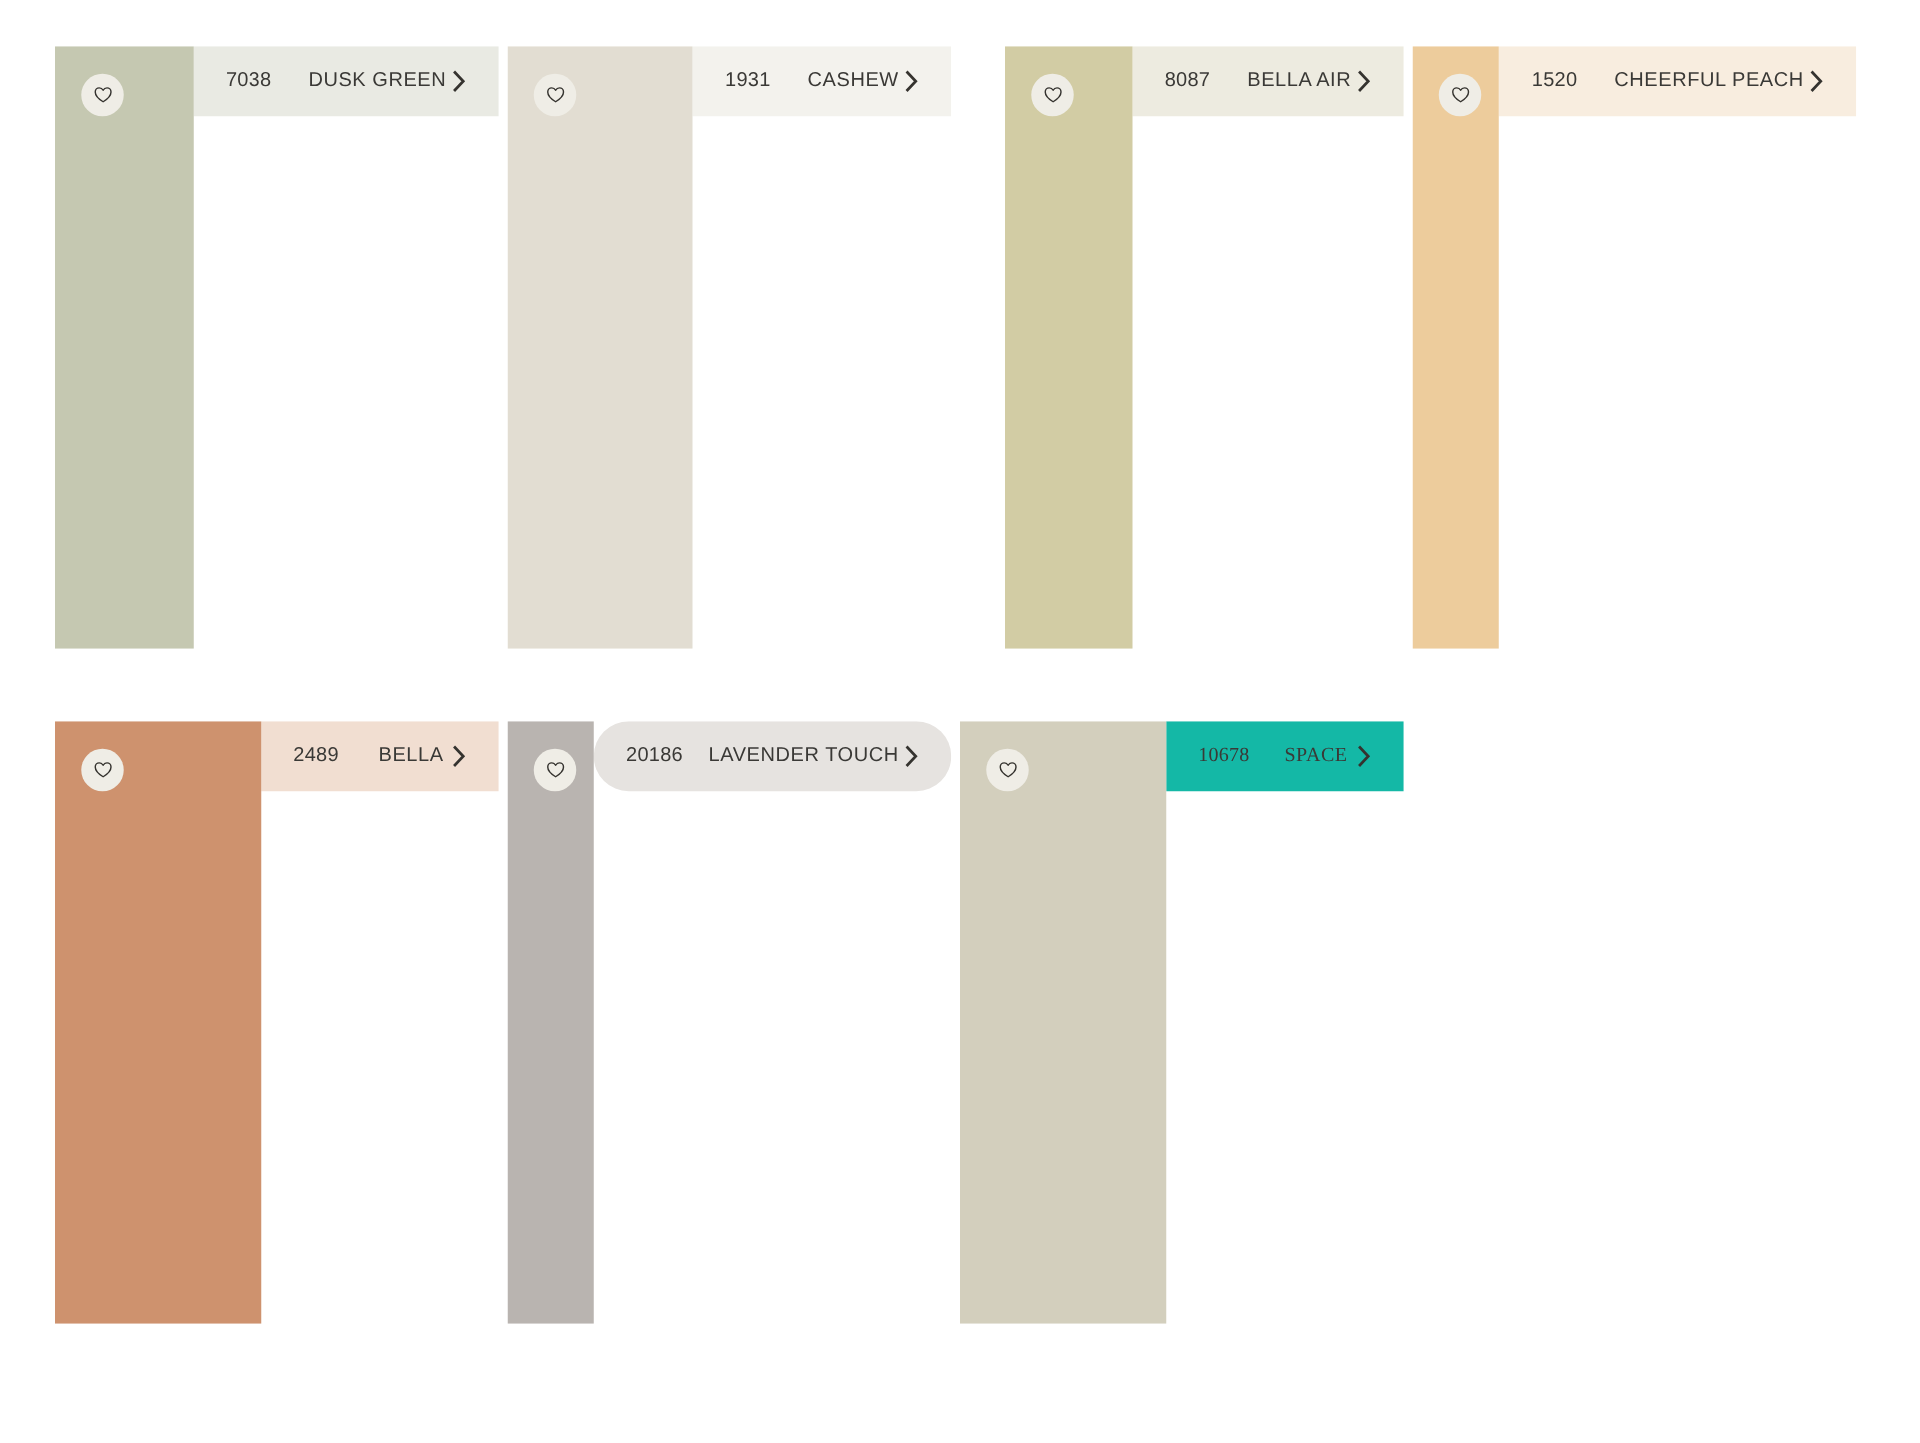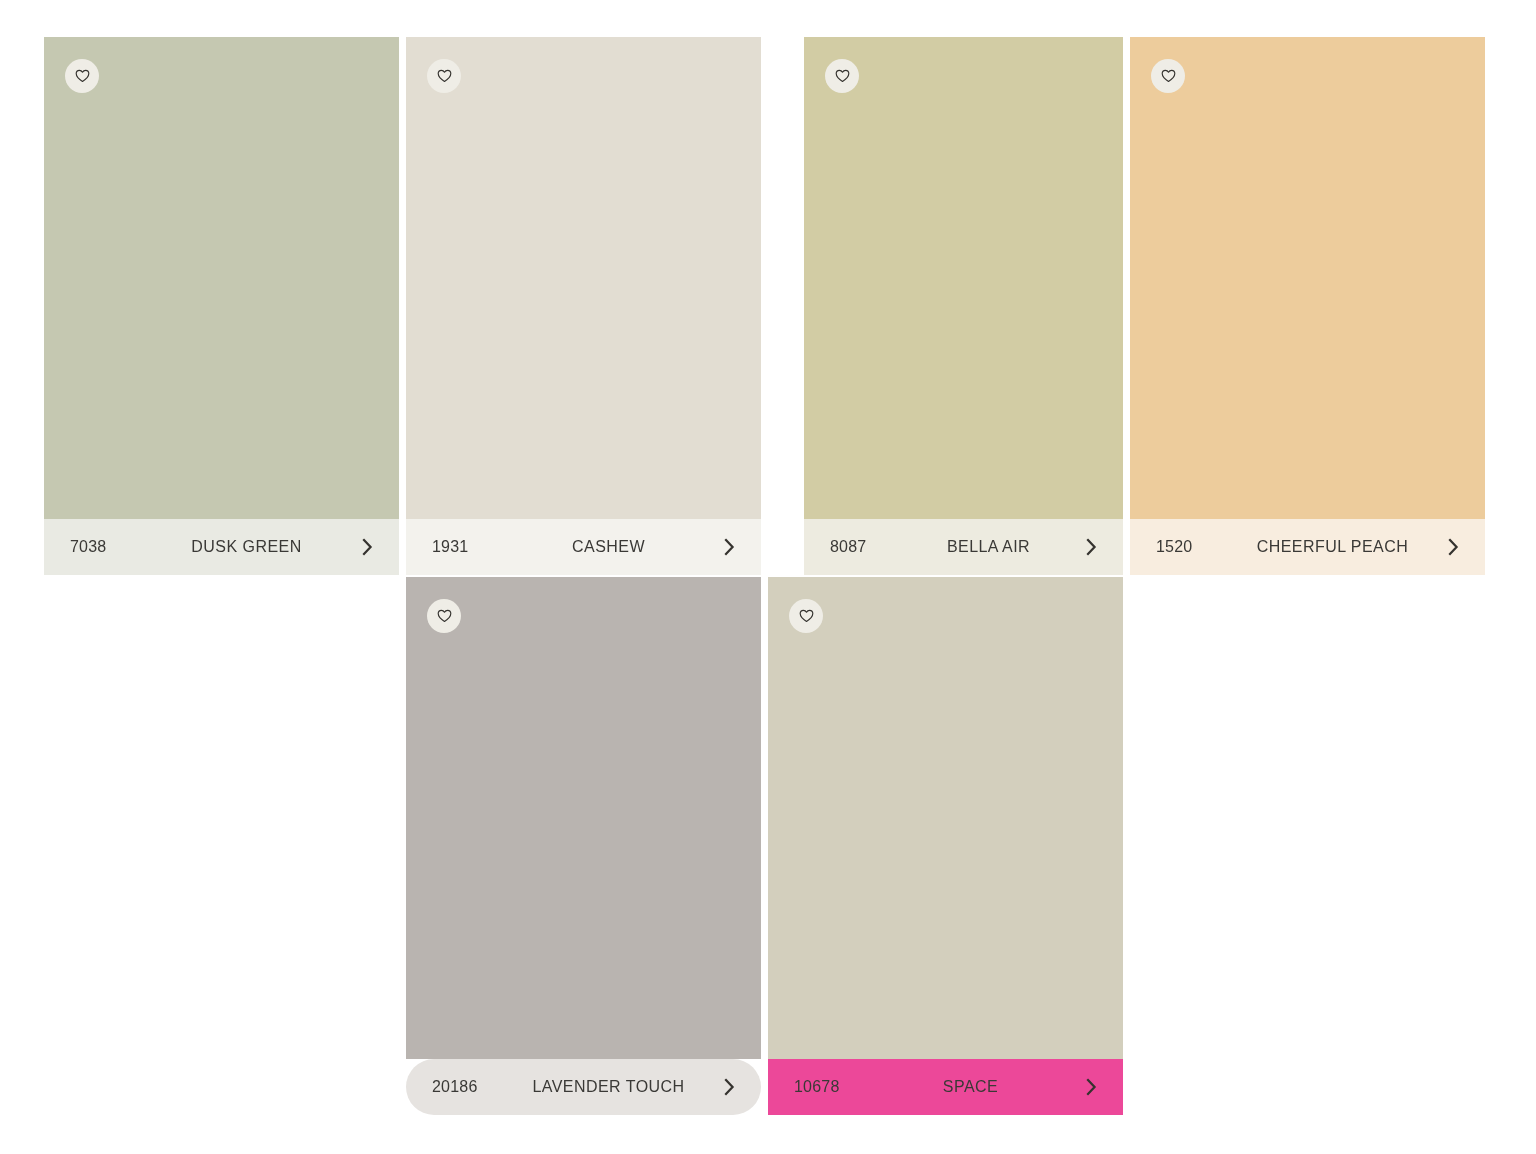--- a/index.html
+++ b/index.html
@@ -13,21 +13,20 @@
   #grid {
     position: relative;
     width: 1536px;
     height: 1154px;
     padding: 37px 0 0 44px;
   }
   .card {
     position: absolute;
     width: 355px;
     display: flex;
-    flex-direction: column;
     overflow: hidden;
   }
   .swatch {
     position: relative;
     height: 482px;
     width: 100%;
   }
   .fav-btn {
     position: absolute;
     left: 21px;
@@ -153,20 +152,40 @@
       <div class="label-bar" style="background: rgb(248, 237, 223); height: 56px;">
         <span class="code">1520</span>
         <span class="name">CHEERFUL PEACH</span>
         <span class="chev">
           <svg width="13" height="20" viewBox="0 0 13 20" fill="none" aria-hidden="true">
             <path d="M3 3 L9.6 10 L3 17" stroke="#35332F" stroke-width="2.2" stroke-linecap="square" stroke-linejoin="miter" fill="none"></path>
           </svg>
         </span>
       </div>
     </div>
+    <div class="card" style="left: 44px; top: 577px; width: 355px;">
+      <div class="swatch" style="background: rgb(206, 146, 110); height: 482px;">
+        <button class="fav-btn" style="background: rgb(239, 237, 230);">
+          <span>
+            <svg width="15" height="14" viewBox="0 0 15 14" fill="none" aria-hidden="true">
+              <path d="M7.5 12.4 C7.5 12.4 1.2 8.6 1.2 4.6 C1.2 2.7 2.6 1.3 4.4 1.3 C5.7 1.3 6.9 2.1 7.5 3.2 C8.1 2.1 9.3 1.3 10.6 1.3 C12.4 1.3 13.8 2.7 13.8 4.6 C13.8 8.6 7.5 12.4 7.5 12.4 Z" stroke="#35332F" stroke-width="1.15" stroke-linejoin="round" fill="none"></path>
+            </svg>
+          </span>
+        </button>
+      </div>
+      <div class="label-bar" style="background: rgb(241, 222, 209); height: 56px;">
+        <span class="code">2489</span>
+        <span class="name">BELLA</span>
+        <span class="chev">
+          <svg width="13" height="20" viewBox="0 0 13 20" fill="none" aria-hidden="true">
+            <path d="M3 3 L9.6 10 L3 17" stroke="#35332F" stroke-width="2.2" stroke-linecap="square" stroke-linejoin="miter" fill="none"></path>
+          </svg>
+        </span>
+      </div>
+    </div>
     <div class="card" style="left: 406px; top: 577px; width: 355px;">
       <div class="swatch" style="background: rgb(185, 180, 176); height: 482px;">
         <button class="fav-btn" style="background: rgb(239, 237, 230);">
           <span>
             <svg width="15" height="14" viewBox="0 0 15 14" fill="none" aria-hidden="true">
               <path d="M7.5 12.4 C7.5 12.4 1.2 8.6 1.2 4.6 C1.2 2.7 2.6 1.3 4.4 1.3 C5.7 1.3 6.9 2.1 7.5 3.2 C8.1 2.1 9.3 1.3 10.6 1.3 C12.4 1.3 13.8 2.7 13.8 4.6 C13.8 8.6 7.5 12.4 7.5 12.4 Z" stroke="#35332F" stroke-width="1.15" stroke-linejoin="round" fill="none"></path>
             </svg>
           </span>
         </button>
       </div>
@@ -183,21 +202,21 @@
     <div class="card" style="left: 768px; top: 577px; width: 355px;">
       <div class="swatch" style="background: rgb(211, 207, 189); height: 482px;">
         <button class="fav-btn" style="background: rgb(239, 237, 230);">
           <span>
             <svg width="15" height="14" viewBox="0 0 15 14" fill="none" aria-hidden="true">
               <path d="M7.5 12.4 C7.5 12.4 1.2 8.6 1.2 4.6 C1.2 2.7 2.6 1.3 4.4 1.3 C5.7 1.3 6.9 2.1 7.5 3.2 C8.1 2.1 9.3 1.3 10.6 1.3 C12.4 1.3 13.8 2.7 13.8 4.6 C13.8 8.6 7.5 12.4 7.5 12.4 Z" stroke="#35332F" stroke-width="1.15" stroke-linejoin="round" fill="none"></path>
             </svg>
           </span>
         </button>
       </div>
-      <div class="label-bar" style="background: #ec4899; height: 56px;">
+      <div class="label-bar" style="background: #14b8a6; height: 56px; font-family: Liberation Serif, serif;">
         <span class="code">10678</span>
         <span class="name">SPACE</span>
         <span class="chev">
           <svg width="13" height="20" viewBox="0 0 13 20" fill="none" aria-hidden="true">
             <path d="M3 3 L9.6 10 L3 17" stroke="#35332F" stroke-width="2.2" stroke-linecap="square" stroke-linejoin="miter" fill="none"></path>
           </svg>
         </span>
       </div>
     </div>
   </div>

